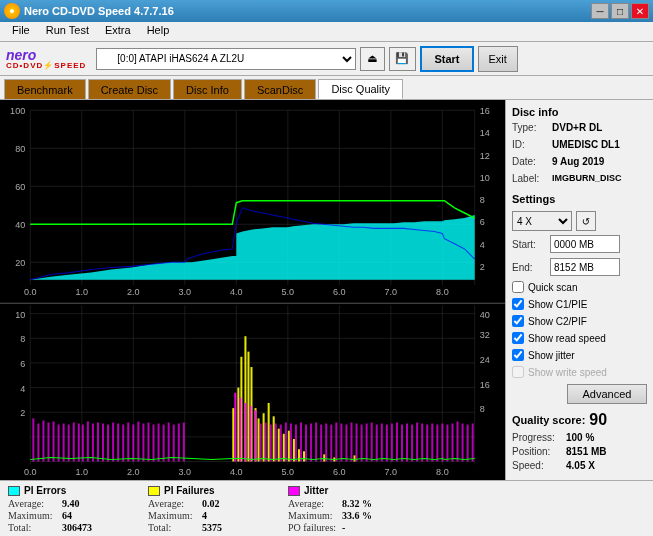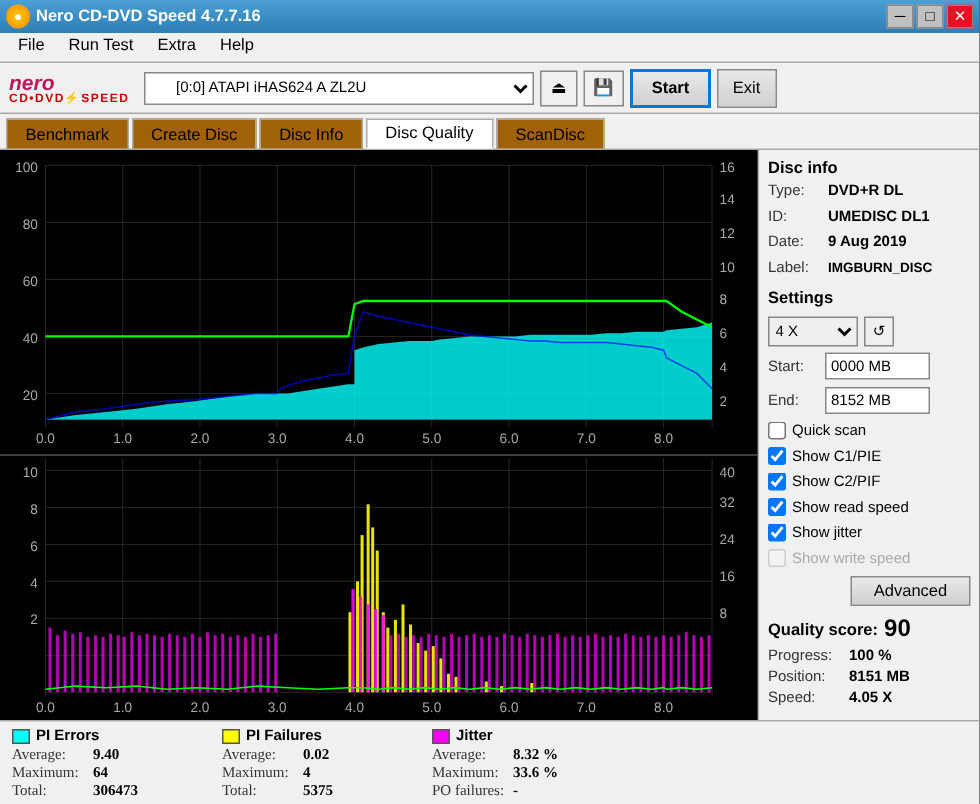--- a/index.html
+++ b/index.html
@@ -85,21 +85,21 @@
     }
     .nero-logo {
       display: flex;
       flex-direction: column;
       line-height: 1;
       margin-right: 6px;
     }
     .nero-top {
       font-size: 14px;
       font-weight: bold;
-      color: #be185d;
+      color: #6d28d9;
       font-style: italic;
     }
     .nero-bottom {
       font-size: 8px;
       color: #cc0000;
       letter-spacing: 1px;
       font-weight: bold;
     }
     .drive-select {
       flex: 1;
@@ -383,22 +383,22 @@
   <button class="toolbar-btn" title="Eject">⏏</button>
   <button class="toolbar-btn" title="Save">💾</button>
   <button class="btn-start">Start</button>
   <button class="btn-exit">Exit</button>
 </div>
 
 <div class="tabs-bar">
   <div class="tab">Benchmark</div>
   <div class="tab">Create Disc</div>
   <div class="tab">Disc Info</div>
+  <div class="tab">ScanDisc</div>
   <div class="tab active">Disc Quality</div>
-  <div class="tab">ScanDisc</div>
 </div>
 
 <div class="main-wrapper">
   <div class="chart-and-panel">
 
     <div class="charts-container">
       <svg class="chart-svg" viewBox="0 0 500 370" preserveAspectRatio="none">
 
         <rect x="0" y="0" width="500" height="370" fill="#000"></rect>
 

